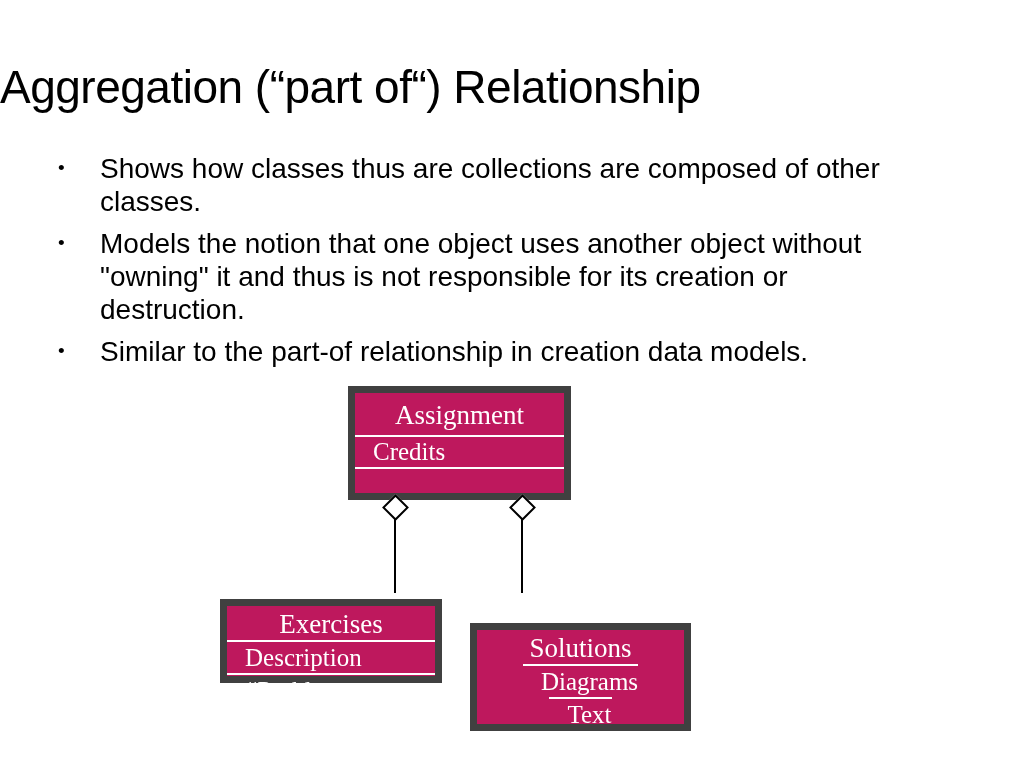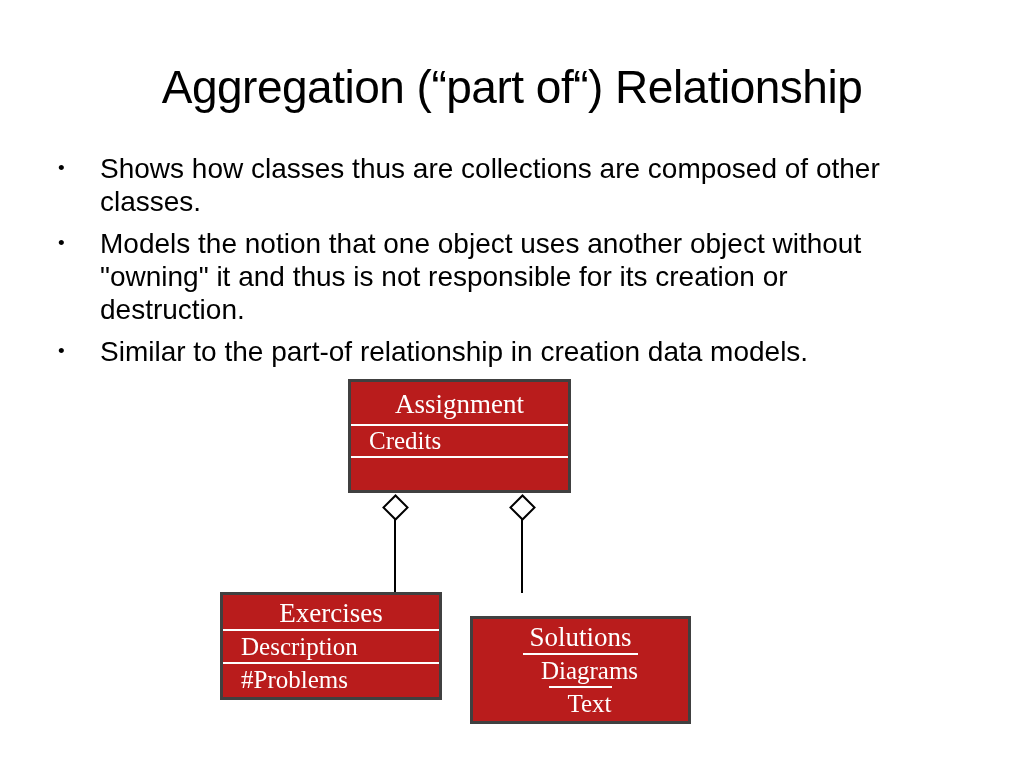--- a/index.html
+++ b/index.html
@@ -10,21 +10,21 @@
     background: #ffffff;
     font-family: "Liberation Sans", sans-serif;
     overflow: hidden;
     color: #000000;
   }
   .title {
     position: absolute;
     top: 60px;
     left: 0;
     width: 100%;
-    text-align: center;
+    text-align: left;
     font-size: 46px;
     line-height: 1.2;
     font-weight: 400;
     letter-spacing: -0.5px;
     color: #000000;
   }
   .bullets {
     position: absolute;
     left: 58px;
     top: 152px;
@@ -44,26 +44,27 @@
     font-size: 19px;
     padding-top: 5px;
     text-align: left;
   }
   .bullet .btext { flex: 1; }
 
   
   .uml-box {
     position: absolute;
     box-sizing: border-box;
-    background: #b91c1c;
-    border: 3px solid #404040;
+    background: #be185d;
+    border: 7px solid #404040;
     color: #ffffff;
     font-family: "Liberation Serif", serif;
     display: flex;
     flex-direction: column;
+    margin-top: 7px;
   }
   .uml-name {
     text-align: center;
     font-size: 27px;
   }
   .uml-attr {
     border-top: 2px solid #ffffff;
     font-size: 25px;
     padding-left: 18px;
     box-sizing: border-box;
@@ -126,21 +127,21 @@
     <div class="uml-attr">Credits</div>
     <div class="uml-attr empty"></div>
   </div>
 
   <div class="diamond" style="left:386px; top:498px;"></div>
   <div class="diamond" style="left:513px; top:498px;"></div>
 
   <div class="connector" style="left:394px; top:518px; height:75px;"></div>
   <div class="connector" style="left:521px; top:518px; height:75px;"></div>
 
-  <div class="uml-box child-box" id="box-exercises" style="left:220px; top:592px; width:222px; height:108px;">
+  <div class="uml-box child-box" id="box-exercises" style="left:220px; top:592px; width:222px; height:84px;">
     <div class="uml-name">Exercises</div>
     <div class="uml-attr">Description</div>
     <div class="uml-attr">#Problems</div>
   </div>
 
   <div class="uml-box child-box" id="box-solutions" style="left:470px; top:616px; width:221px; height:108px;align-items:center;">
     <div class="uml-name">Solutions</div>
     <div class="uml-attr">Diagrams</div>
     <div class="uml-attr">Text</div>
   </div>

